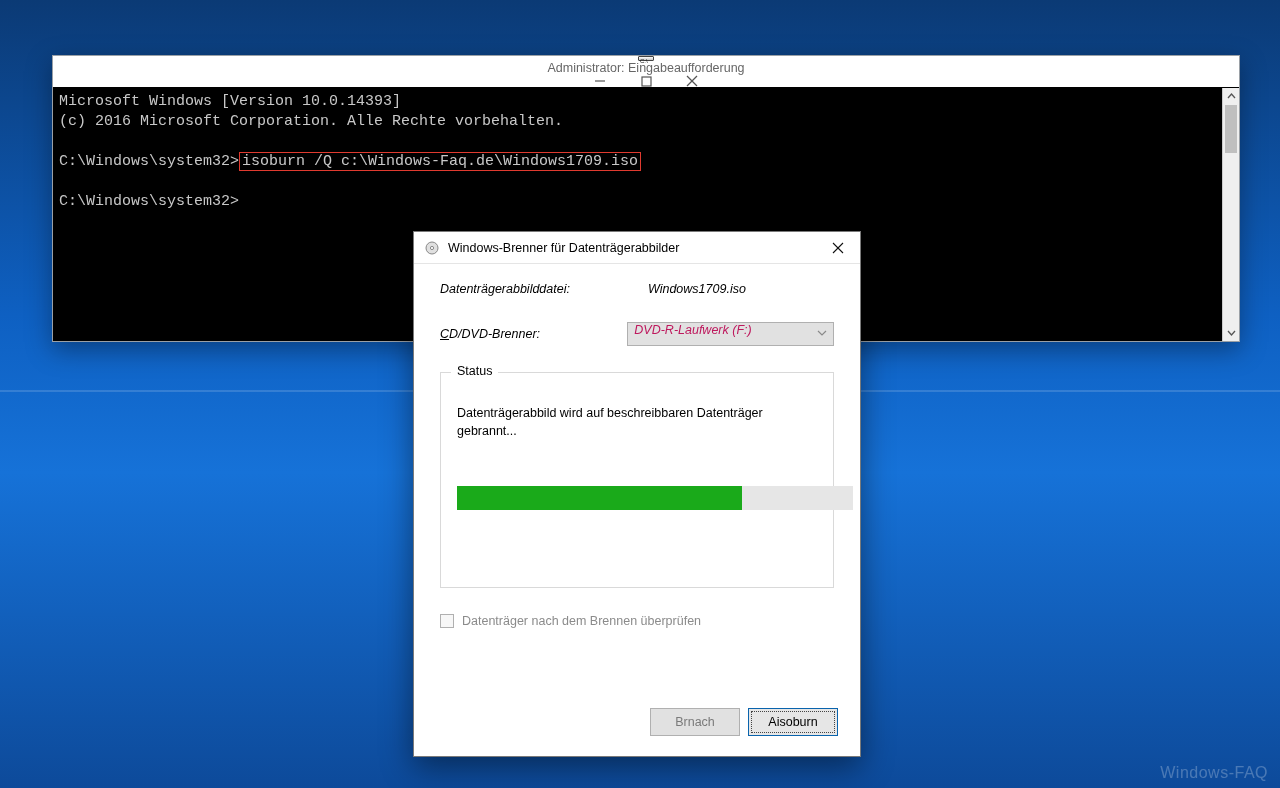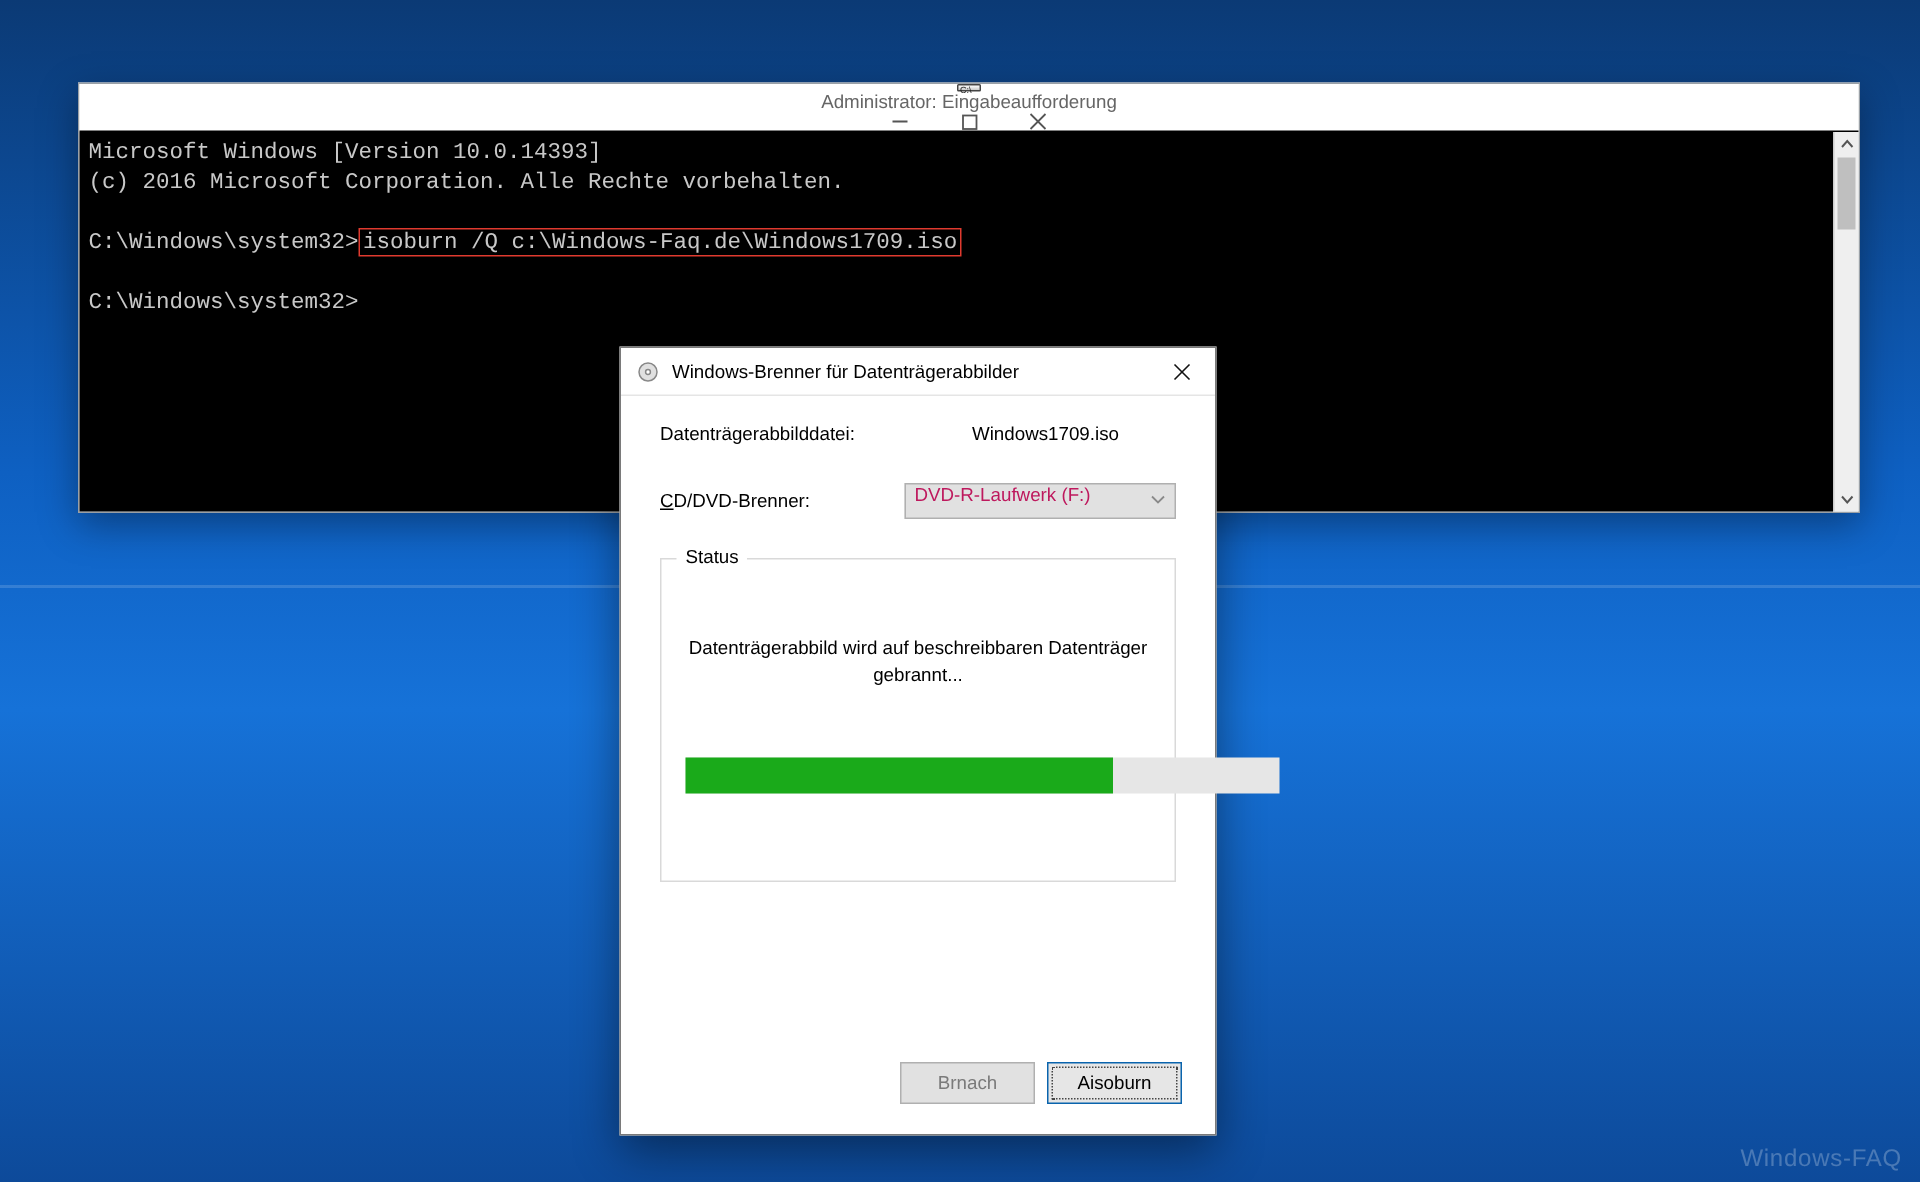--- a/index.html
+++ b/index.html
@@ -62,53 +62,53 @@
   .cmd-scroll .arrow {
     height:17px; display:flex; align-items:center; justify-content:center; color:#555;
   }
   .cmd-scroll .thumb {
     position:absolute; left:2px; right:2px; top:17px; height:48px;
     background:#bfbfbf; border-radius:0;
   }
 
   
   .dialog {
-    position:absolute; left:413px; top:231px; width:398px; height:526px;
+    position:absolute; left:413px; top:231px; width:448px; height:526px;
     background:#fff; border:1px solid #7a7a7a; box-shadow:0 10px 30px rgba(0,0,0,.45);
     display:flex; flex-direction:column;
   }
   .dlg-titlebar {
     height:32px; display:flex; align-items:center; padding-left:10px; gap:8px;
     border-bottom:1px solid #e5e5e5;
   }
   .dlg-titlebar .dlg-icon {
     width:16px; height:16px; display:flex; align-items:center; justify-content:center;
   }
   .dlg-titlebar .dlg-title { font-size:12.5px; color:#000; flex:1; }
   .dlg-close {
     width:45px; height:100%; display:flex; align-items:center; justify-content:center;
   }
   .dlg-close svg { stroke:#111; stroke-width:1.1; }
 
   .dlg-body { flex:1; padding:18px 26px 6px 26px; color:#000; font-size:12.5px; }
-  .row { display:flex; align-items:center; margin-bottom:26px; }
+  .row { display:flex; align-items:center; margin-bottom:26px;font-style:italic; }
   .row .label { width:208px; }
   .row .value { color:#000;text-align:center; }
   .row .underline-letter { text-decoration:underline; }
 
   .combo {
     width:228px; height:24px; background:#e1e1e1; border:1px solid #b0b0b0;
     display:flex; align-items:flex-start; padding:0 6px; color:#be185d; font-size:12.5px;
     position:relative;
   }
   .combo .chev { position:absolute; right:6px; top:4px; }
 
   .fieldset {
-    border:1px solid #d9d9d9; padding:26px 16px 26px 16px; margin-top:6px;
-    position:relative; height:216px;text-align:center;
+    border:1px solid #d9d9d9; padding:7px 16px 26px 16px; margin-top:6px;
+    position:relative; height:216px;
   }
   .fieldset .legend {
     position:absolute; top:-9px; left:10px; background:#fff; padding:0 6px; font-size:12.5px;
   }
   .status-text { line-height:18px; margin-bottom:46px;margin-top:24px; }
   .progress {
     width:396px; height:24px; background:#e6e6e6; position:relative;
   }
   .progress .bar { height:100%; background:#1aaa1a; }
 
@@ -213,20 +213,24 @@
       </div>
 
       <div class="fieldset">
         <div class="legend">Status</div>
         <div class="status-text">Datenträgerabbild wird auf beschreibbaren Datenträger gebrannt...</div>
         <div class="progress">
           <div class="bar" style="width:72%"></div>
         </div>
       </div>
 
+      <div class="check-row">
+        <div class="checkbox"></div>
+        <div><span></span><span class="underline-letter">D</span><span>atenträger nach dem Brennen überprüfen</span></div>
+      </div>
     </div>
 
     <div class="dlg-buttons">
       <div class="btn">
           <span>B</span>
           <span class="underline-letter">r</span>
           <span>nach</span>
         </div>
       <div class="btn enabled">
           <span></span>

